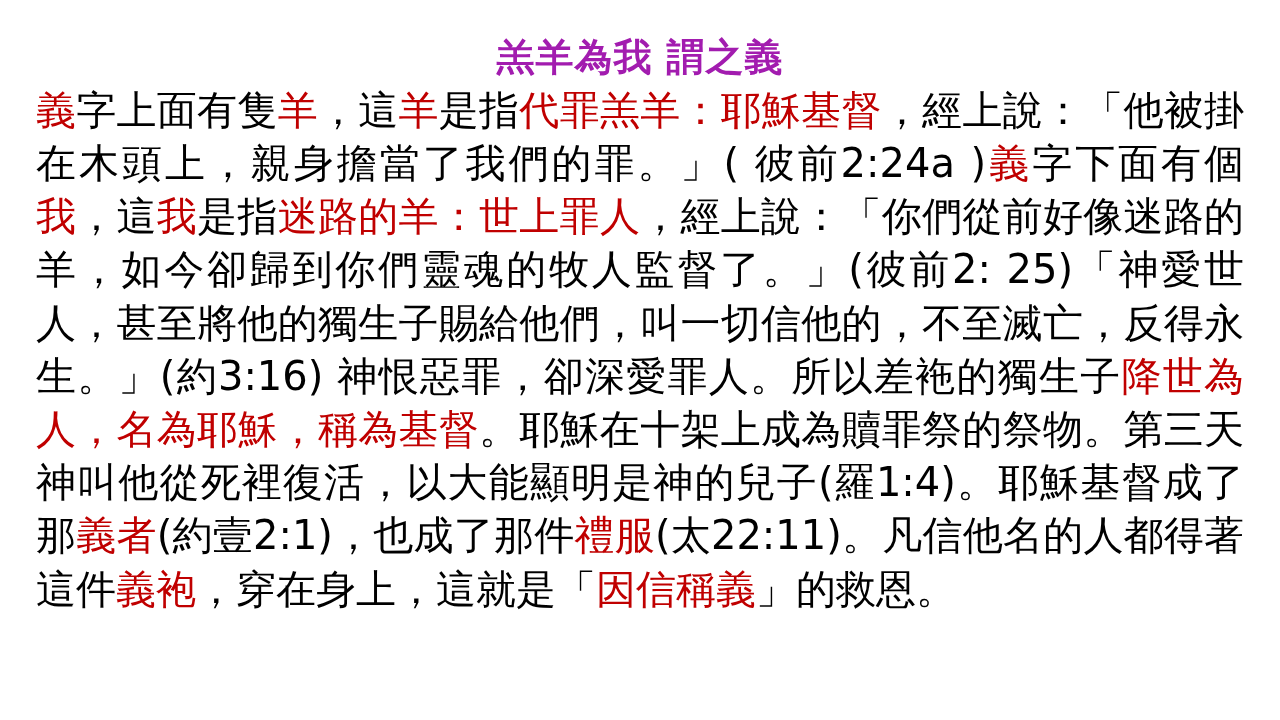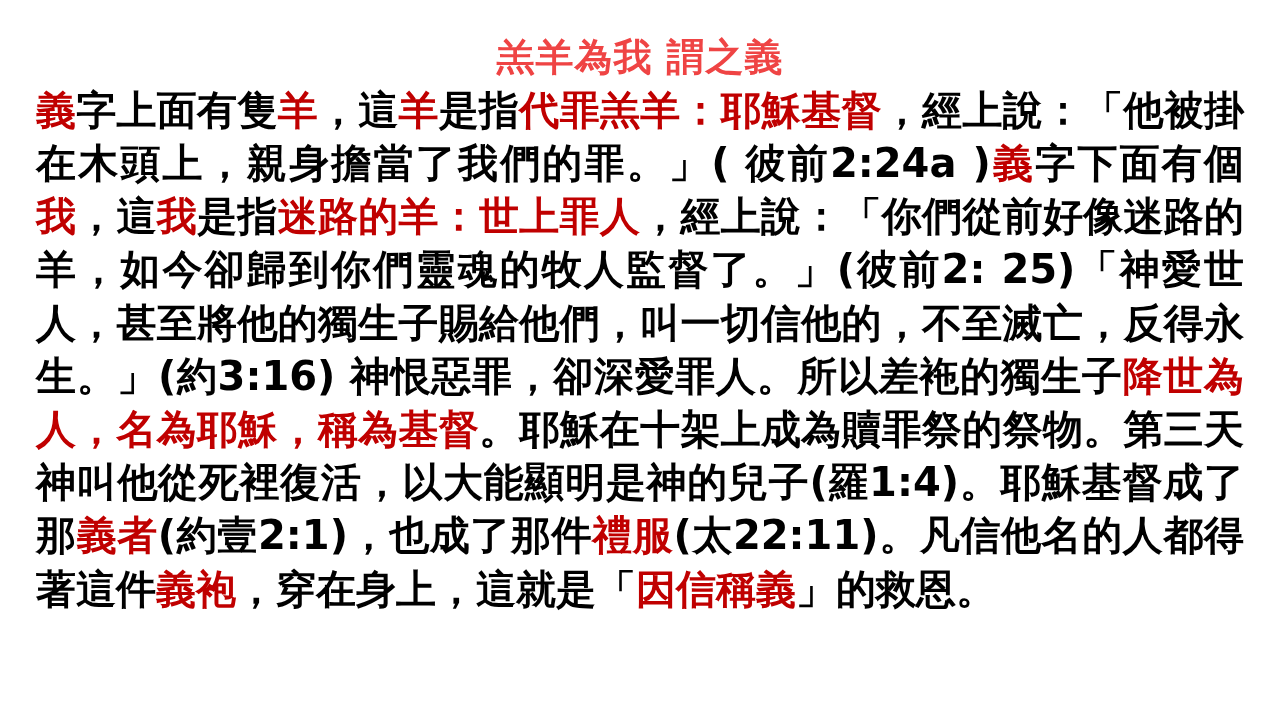--- a/index.html
+++ b/index.html
@@ -15,31 +15,31 @@
   }
   .slide {
     width: 1280px;
     height: 720px;
     box-sizing: border-box;
     padding: 30px 36px 0 36px;
     position: relative;
   }
   .title {
     text-align: center;
-    color: #ef4444;
+    color: #a21caf;
     font-weight: bold;
     font-size: 38px;
     line-height: 1.05;
     letter-spacing: 1px;
     margin: 8px 0 6px 0;
     white-space: pre;
   }
   .body-text {
     color: #000000;
-    font-weight: bold;
+    font-weight: normal;
     font-size: 40px;
     line-height: 1.33;
     text-align: justify;
     text-justify: inter-character;
     letter-spacing: 0px;
     word-break: break-all;
   }
   .red {
     color: #c00000;
   }

